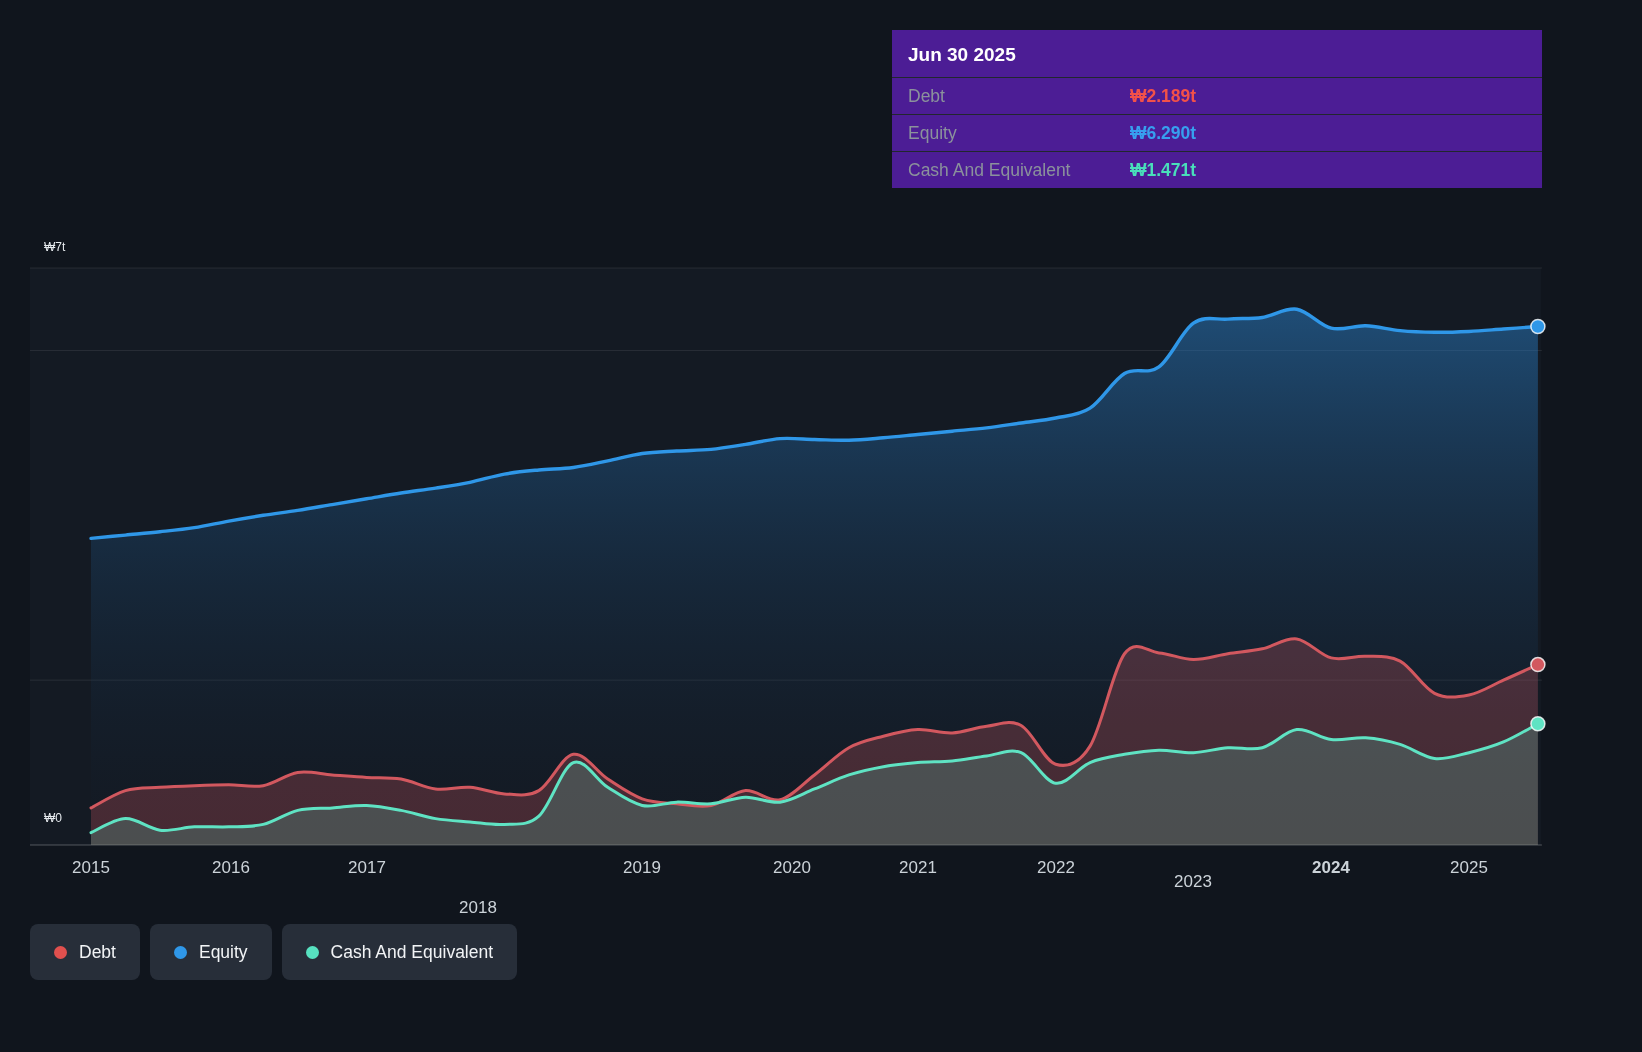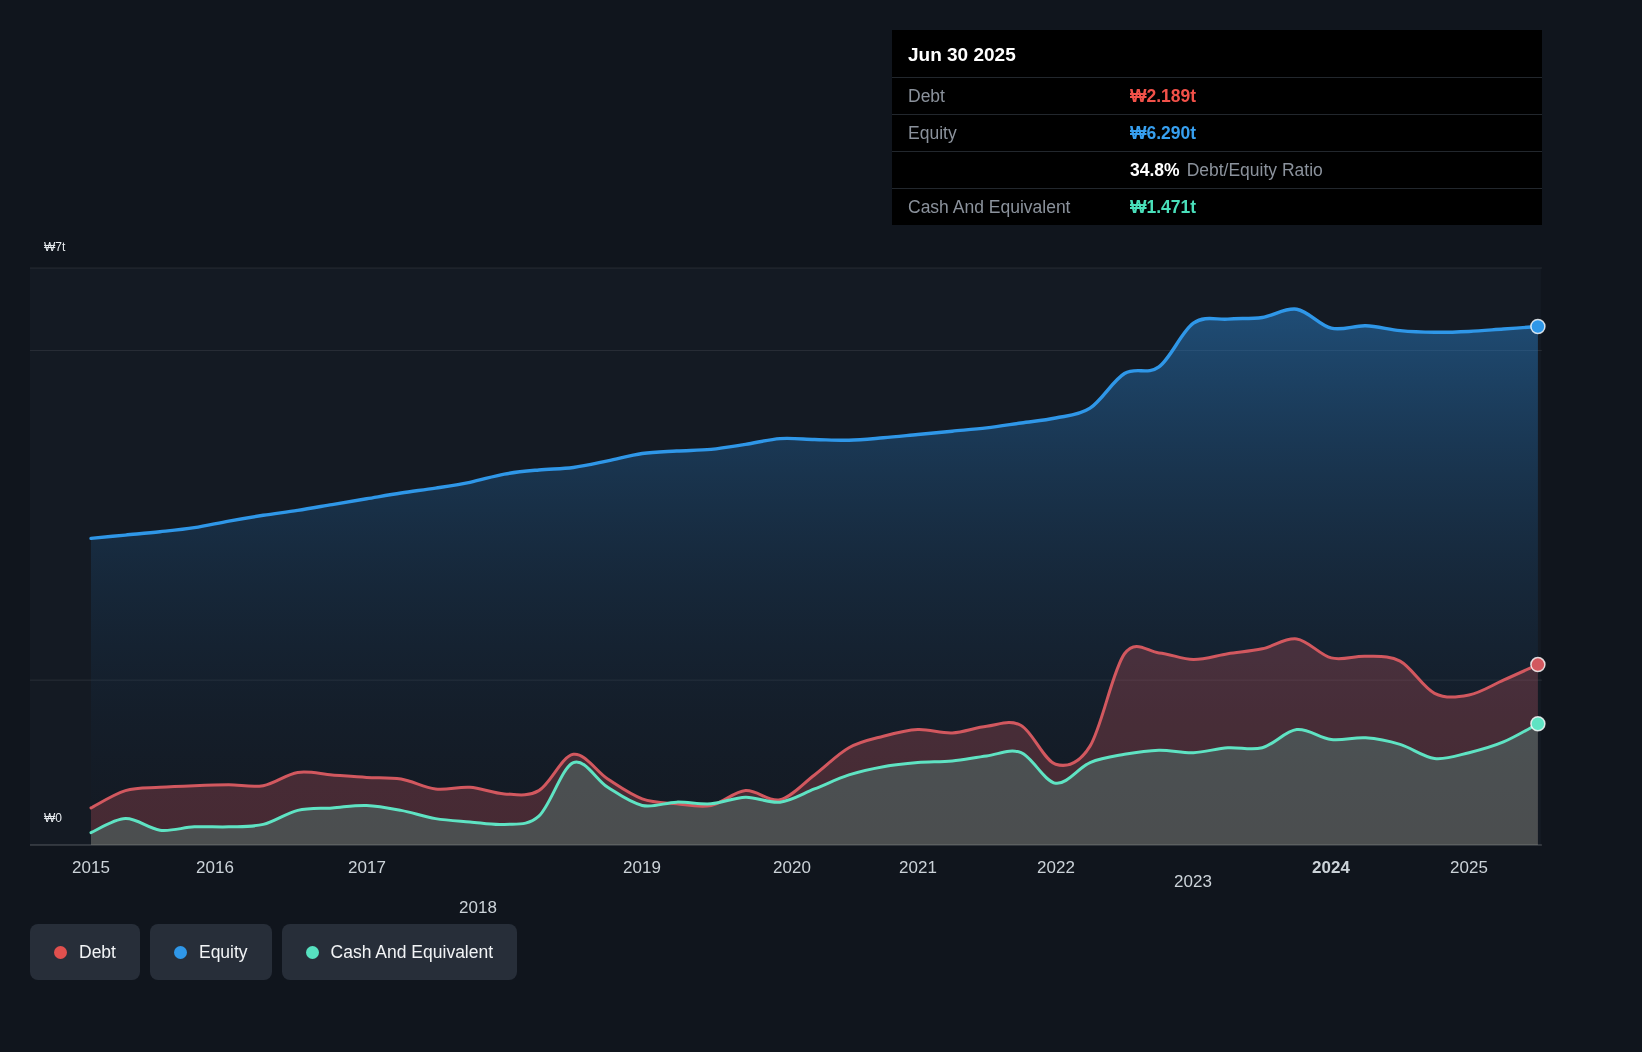--- a/index.html
+++ b/index.html
@@ -1,21 +1,21 @@
 <!DOCTYPE html>
 <html><head>
 <meta charset="utf-8">
 <style>
   html,body{margin:0;padding:0;background:#10151d;}
   .stage{position:relative;width:1642px;height:1052px;overflow:hidden;
          font-family:"Liberation Sans",sans-serif;background:#10151d;}
   #chart-svg{position:absolute;left:0;top:0;}
   .y-label{position:absolute;color:#e7ebef;font-size:12px;}
   .x-label{position:absolute;top:858px;width:80px;text-align:center;color:#ccd3d9;font-size:17px;}
-  .tooltip{position:absolute;left:892px;top:30px;width:650px;background:#000000;box-sizing:border-box;}
+  .tooltip{position:absolute;left:892px;top:30px;width:650px;background:#4c1d95;box-sizing:border-box;}
   .tt-title{padding:14px 16px 11px;font-size:19px;font-weight:bold;color:#ffffff;}
   .tt-row{display:flex;align-items:center;border-top:1px solid #22272d;padding:5px 16px;font-size:17.5px;min-height:26px;}
   .tt-label{width:222px;flex:none;color:#8b929c;}
   .tt-val{font-weight:bold;}
   .tt-ratio-bold{font-weight:bold;color:#ffffff;}
   .tt-ratio-rest{color:#8b929c;margin-left:7px;font-weight:normal;}
   .legend{position:absolute;left:30px;top:924px;display:flex;gap:10px;}
   .pill{display:flex;align-items:center;gap:12px;height:56px;padding:0 24px;background:#272e39;border-radius:8px;}
   .dot{width:13px;height:13px;border-radius:50%;flex:none;}
   .pill-label{color:#f2f4f6;font-size:17.5px;}
@@ -45,44 +45,40 @@
       <path d="M91,832.6357142857142C96.74166666666667,830.300238095238,113.96666666666667,819.035,125.45,818.6228571428571C136.93333333333334,818.2107142857143,148.41666666666666,828.7890476190476,159.9,830.1628571428571C171.38333333333335,831.5366666666666,182.86666666666667,827.415238095238,194.35000000000002,826.8657142857143C205.83333333333337,826.3161904761905,217.3166666666667,827.2778571428571,228.8,826.8657142857143C240.28333333333333,826.4535714285714,251.76666666666665,827.1404761904762,263.25,824.3928571428571C274.73333333333335,821.645238095238,286.2166666666667,813.1276190476191,297.70000000000005,810.38C309.1833333333334,807.6323809523809,320.6666666666667,808.7314285714285,332.15000000000003,807.9071428571428C343.6333333333334,807.0828571428572,355.1166666666667,805.0221428571429,366.6,805.4342857142857C378.08333333333337,805.8464285714285,389.56666666666666,808.1819047619048,401.05,810.38C412.53333333333336,812.5780952380952,424.01666666666665,816.6995238095238,435.5,818.6228571428571C446.98333333333335,820.5461904761904,458.4666666666667,820.9583333333333,469.95000000000005,821.92C481.4333333333334,822.8816666666667,492.9166666666667,825.3545238095238,504.40000000000003,824.3928571428571C515.8833333333333,823.4311904761904,527.3666666666667,826.4535714285714,538.85,816.15C550.3333333333334,805.8464285714285,561.8166666666667,767.3797619047618,573.3000000000001,762.5714285714286C584.7833333333334,757.7630952380953,596.2666666666667,780.1561904761904,607.75,787.3C619.2333333333333,794.4438095238095,630.7166666666667,802.9614285714285,642.2,805.4342857142857C653.6833333333334,807.9071428571428,665.1666666666667,802.4119047619048,676.6500000000001,802.1371428571429C688.1333333333334,801.8623809523809,699.6166666666667,804.61,711.1,803.7857142857143C722.5833333333334,802.9614285714287,734.0666666666667,797.4661904761905,745.5500000000001,797.1914285714286C757.0333333333334,796.9166666666666,768.5166666666667,803.5109523809524,780,802.1371428571429C791.4833333333333,800.7633333333333,802.9666666666667,793.4821428571429,814.45,788.9485714285714C825.9333333333334,784.415,837.4166666666667,778.645,848.9000000000001,774.9357142857143C860.3833333333334,771.2264285714286,871.8666666666667,768.7535714285715,883.35,766.6928571428572C894.8333333333334,764.6321428571429,906.3166666666667,763.5330952380953,917.8000000000001,762.5714285714286C929.2833333333334,761.6097619047619,940.7666666666668,762.0219047619047,952.2500000000001,760.9228571428571C963.7333333333335,759.8238095238095,975.2166666666667,757.3509523809524,986.7,755.9771428571429C998.1833333333334,754.6033333333334,1009.6666666666667,748.1464285714285,1021.1500000000001,752.68C1032.6333333333334,757.2135714285714,1044.1166666666668,781.53,1055.6000000000001,783.1785714285714C1067.0833333333335,784.8271428571429,1078.5666666666668,767.3797619047618,1090.0500000000002,762.5714285714286C1101.5333333333335,757.7630952380953,1113.0166666666667,756.3892857142857,1124.5,754.3285714285714C1135.9833333333333,752.2678571428571,1147.4666666666667,750.4819047619047,1158.95,750.2071428571428C1170.4333333333334,749.9323809523809,1181.9166666666667,753.0921428571428,1193.4,752.68C1204.8833333333334,752.2678571428571,1216.3666666666668,748.5585714285714,1227.8500000000001,747.7342857142858C1239.3333333333335,746.9100000000001,1250.8166666666668,750.7566666666667,1262.3000000000002,747.7342857142858C1273.7833333333335,744.7119047619049,1285.2666666666667,730.9738095238096,1296.75,729.6C1308.2333333333333,728.2261904761905,1319.7166666666667,738.117619047619,1331.2,739.4914285714285C1342.6833333333334,740.865238095238,1354.1666666666667,737.0185714285715,1365.65,737.8428571428572C1377.1333333333334,738.6671428571428,1388.6166666666668,741.002619047619,1400.1000000000001,744.4371428571428C1411.5833333333335,747.8716666666667,1423.0666666666668,757.0761904761905,1434.5500000000002,758.45C1446.0333333333335,759.8238095238096,1457.5166666666667,755.427619047619,1469,752.68C1480.4833333333333,749.9323809523809,1491.9666666666667,746.7863571428571,1503.45,741.9642857142857C1514.9333333333334,737.1422142857142,1532.1583333333333,726.7836904761905,1537.9,723.7475714285714" fill="none" stroke="#5fe3c3" stroke-width="3" stroke-linejoin="round" stroke-linecap="round"></path>
       <circle cx="1537.9" cy="326.5242857142857" r="7" fill="#2f97e8" stroke="rgba(255,255,255,0.8)" stroke-width="1.5"></circle>
       <circle cx="1537.9" cy="664.5638571428572" r="7" fill="#d2585f" stroke="rgba(255,255,255,0.8)" stroke-width="1.5"></circle>
       <circle cx="1537.9" cy="723.7475714285714" r="7" fill="#5fe3c3" stroke="rgba(255,255,255,0.8)" stroke-width="1.5"></circle>
     </svg>
 
   <div class="y-label" style="left:44px;top:240px;">₩7t</div>
   <div class="y-label" style="left:44px;top:811px;">₩0</div>
 
   <div class="x-label" style="left:51px;">2015</div>
-  <div class="x-label" style="left:175px;">2016</div>
+  <div class="x-label" style="left:191px;">2016</div>
   <div class="x-label" style="left:327px;">2017</div>
   <div class="x-label" style="left:438px;margin-top:40px;">2018</div>
   <div class="x-label" style="left:602px;">2019</div>
   <div class="x-label" style="left:752px;">2020</div>
   <div class="x-label" style="left:878px;">2021</div>
   <div class="x-label" style="left:1016px;">2022</div>
   <div class="x-label" style="left:1153px;margin-top:14px;">2023</div>
   <div class="x-label" style="left:1291px;font-weight:bold;">2024</div>
   <div class="x-label" style="left:1429px;">2025</div>
 
   <div class="tooltip">
     <div class="tt-title">Jun 30 2025</div>
     <div class="tt-row">
       <span class="tt-label">Debt</span>
       <span class="tt-val" style="color: rgb(242, 81, 73);">₩2.189t</span>
     </div>
     <div class="tt-row">
       <span class="tt-label">Equity</span>
       <span class="tt-val" style="color: rgb(55, 159, 239);">₩6.290t</span>
-    </div>
-    <div class="tt-row">
-      <span class="tt-label"></span>
-      <span class="tt-val"><span class="tt-ratio-bold">34.8%</span><span class="tt-ratio-rest">Debt/Equity Ratio</span></span>
     </div>
     <div class="tt-row">
       <span class="tt-label">Cash And Equivalent</span>
       <span class="tt-val" style="color: rgb(73, 223, 186);">₩1.471t</span>
     </div>
   </div>
 
   <div class="legend">
     <div class="pill">
       <span class="dot" style="background: rgb(224, 80, 78);"></span>

